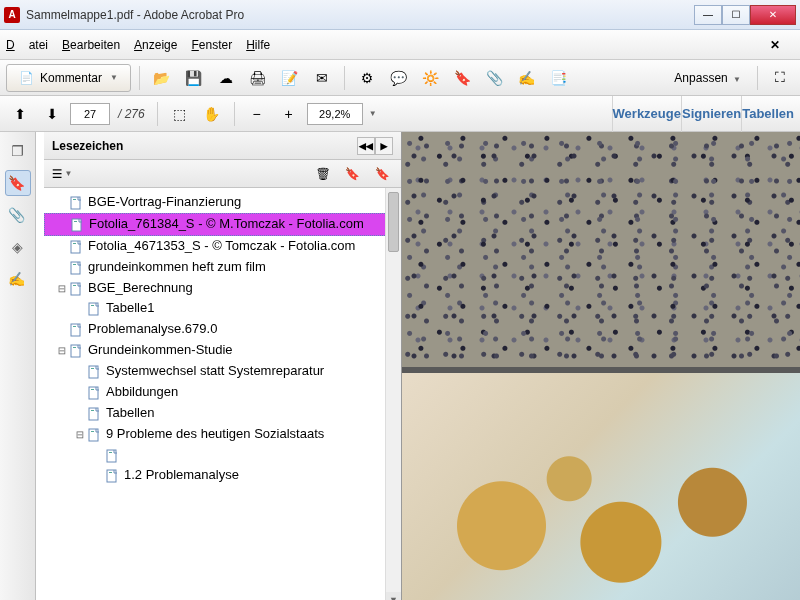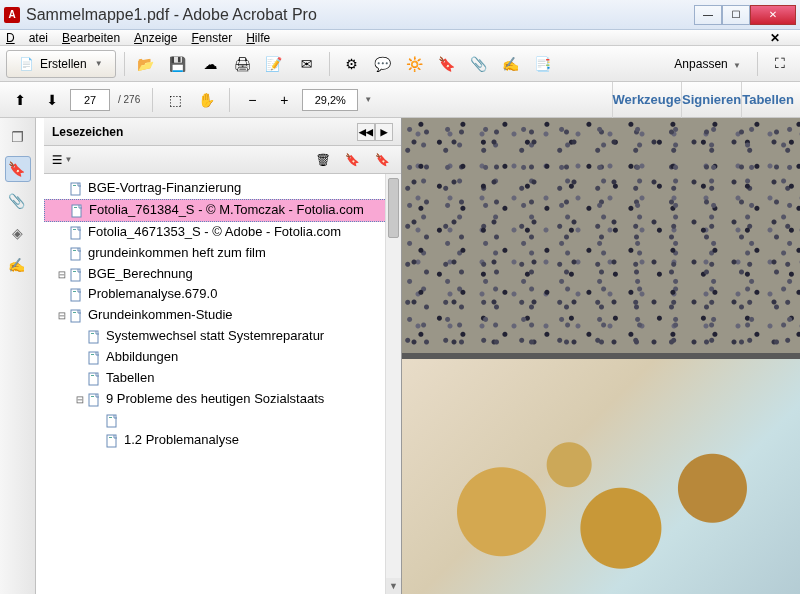--- a/index.html
+++ b/index.html
@@ -1,35 +1,35 @@
 <!DOCTYPE html>
 <html><head>
 <meta charset="utf-8">
 <style>
 * { margin: 0; padding: 0; box-sizing: border-box; font-family: "Segoe UI", Tahoma, sans-serif; }
 body { width: 800px; height: 600px; overflow: hidden; background: #fff; }
 
 .titlebar { height: 30px; background: linear-gradient(#f0f4fa,#dce6f4); display: flex; align-items: center; padding: 0 4px; border-bottom: 1px solid #b8c8dc; }
 .titlebar .acro-icon { width: 16px; height: 16px; background: #b00; border-radius: 2px; margin-right: 6px; display:inline-flex;align-items:center;justify-content:center;color:#fff;font-size:10px;font-weight:bold; }
-.titlebar .title { font-size: 16px; color: #333; flex: 1; }
+.titlebar .title { font-size: 12px; color: #333; flex: 1; }
 .winbtns { display: flex; gap: 0; }
 .winbtn { width: 28px; height: 20px; border: 1px solid #9cb0cc; background: linear-gradient(#f6f9fd,#e5edf7); font-size: 10px; display:flex;align-items:center;justify-content:center; cursor:pointer; }
 .winbtn.close { background: linear-gradient(#e68,#c23); color:#fff; width:46px; border-color:#a33; }
 
-.menubar { height: 16px; background: linear-gradient(#fdfdfd,#ececec); border-bottom: 1px solid #ccc; display: flex; align-items: center; padding: 0 6px; font-size: 12px; position:relative; }
+.menubar { height: 30px; background: linear-gradient(#fdfdfd,#ececec); border-bottom: 1px solid #ccc; display: flex; align-items: center; padding: 0 6px; font-size: 12px; position:relative; }
 .menubar span { margin-right: 14px; cursor: pointer; }
 .menubar span u { text-decoration: underline; }
 .menubar .closex { position:absolute; right:6px; font-weight:bold; cursor:pointer; }
 
 .toolbar1, .toolbar2 { height: 36px; background: linear-gradient(#fdfdfd,#e9e9e9); border-bottom: 1px solid #c8c8c8; display:flex; align-items:center; padding: 0 6px; gap:4px; }
 .tbtn { width: 28px; height: 28px; border: 1px solid transparent; border-radius:3px; display:flex;align-items:center;justify-content:center; cursor:pointer; font-size:14px; }
 .tbtn-wide { width:auto; padding:0 12px; height:28px; border:1px solid #b8b8b8; border-radius:3px; background:linear-gradient(#fff,#ece8e0); display:flex;align-items:center;gap:6px; cursor:pointer; font-size:12px; }
 .sep { width:1px; height:24px; background:#ccc; margin:0 4px; }
 .pagebox { width:40px; height:22px; border:1px solid #aaa; text-align:center; font-size:11px; }
-.pagecount { font-size:10px; color:#444; margin:0 4px; }
+.pagecount { font-size:12px; color:#444; margin:0 4px;font-style:italic; }
 .zoombox { width:56px; height:22px; border:1px solid #aaa; font-size:11px; text-align:center; }
 .rightlinks { margin-left:auto; display:flex; gap:0; }
 .rightlink { padding:0 0; height:36px; display:flex; align-items:center; font-size:13px; font-weight:bold; color:#3a6ea8; border-left:1px solid #d4d4d4; cursor:pointer; }
 .anpassen { margin-left:auto; font-size:12px; padding:0 8px; cursor:pointer; }
 .drop { font-size:8px; color:#666; margin-left:2px; }
 
 .body { display:flex; height: calc(600px - 30px - 22px - 36px - 36px); }
 .navrail { width:36px; background:linear-gradient(90deg,#f6f6f6,#e6e6e6); border-right:1px solid #c0c0c0; display:flex; flex-direction:column; align-items:center; padding-top:6px; gap:6px; }
 .navrail .railbtn { width:26px; height:26px; border:1px solid transparent; border-radius:3px; display:flex;align-items:center;justify-content:center; cursor:pointer; font-size:14px; color:#666; }
 .navrail .railbtn.active { background:#cddff2; border-color:#8dacd0; color:#2a5c9a; }
@@ -40,21 +40,21 @@
 .bmhead .navarrows div { width:18px; height:18px; border:1px solid #bbb; background:#f4f4f4; font-size:9px; display:flex;align-items:center;justify-content:center; cursor:pointer; }
 .bmtool { height:28px; background:linear-gradient(#f6f6f6,#e7e7e7); border-bottom:1px solid #c4c4c4; display:flex; align-items:center; padding:0 6px; gap:6px; }
 .bmtool .tbtn { width:24px; height:22px; font-size:12px; }
 .bmtool .spacer { flex:1; }
 .bmtree { flex:1; overflow:auto; font-size:13px; padding:4px 0; position:relative; }
 .bmnode { display:flex; align-items:flex-start; padding:2px 4px 2px 0; cursor:pointer; }
 .bmnode .exp { width:12px; font-size:10px; color:#666; text-align:center; flex-shrink:0; margin-top:3px; }
 .bmnode .bmicon { width:14px; height:14px; margin:2px 4px 0 2px; flex-shrink:0; }
 .bmnode .bmicon svg { width:14px; height:14px; }
 .bmnode .lbl { line-height:1.3; }
-.bmnode.sel { background:#f9a8d4; border:1px dotted #5a89bf; }
+.bmnode.sel { background:#d946ef; border:1px dotted #5a89bf; }
 .ind0 { padding-left: 12px; }
 .ind1 { padding-left: 30px; }
 .ind2 { padding-left: 48px; }
 .scrollbar { position:absolute; right:0; top:0; width:16px; height:100%; background:#f0f0f0; border-left:1px solid #ddd; }
 .scrollbar .thumb { position:absolute; left:2px; right:2px; top:4px; height:60px; background:#c8c8c8; border:1px solid #aaa; border-radius:2px; }
 .scrollbar .arr { position:absolute; left:0; right:0; height:16px; background:#e8e8e8; font-size:9px; text-align:center; line-height:16px; color:#666; }
 .scrollbar .arr.down { bottom:0; }
 
 .docview { flex:1; background:#595959; display:flex; flex-direction:column; gap:6px; padding:0; overflow:hidden; }
 .docimg { flex:1; background:#888; position:relative; overflow:hidden; }
@@ -92,21 +92,21 @@
   <span><u>B</u>earbeiten</span>
   <span><u>A</u>nzeige</span>
   <span><u>F</u>enster</span>
   <span><u>H</u>ilfe</span>
   <span class="closex">✕</span>
 </div>
 
 <div class="toolbar1">
   <div class="tbtn-wide">
     <span>📄</span>
-    <span>Erstellen</span>
+    <span>Kommentar</span>
     <span class="drop">▼</span>
   </div>
   <div class="sep"></div>
   <div class="tbtn">📂</div>
   <div class="tbtn">💾</div>
   <div class="tbtn">☁</div>
   <div class="tbtn">🖨</div>
   <div class="tbtn">📝</div>
   <div class="tbtn">✉</div>
   <div class="sep"></div>
@@ -187,39 +187,48 @@
             </svg></span>
           <span class="lbl">Fotolia_761384_S - © M.Tomczak - Fotolia.com</span>
         </div>
         <div class="bmnode ind0">
           <span class="exp"></span>
           <span class="bmicon"><svg viewBox="0 0 14 14">
               <rect x="1" y="1" width="9" height="12" fill="#fff" stroke="#6a8cb8"></rect>
               <path d="M8 1 L8 4 L11 4" fill="none" stroke="#6a8cb8"></path>
               <rect x="3" y="3" width="3" height="1" fill="#5a9"></rect>
             </svg></span>
-          <span class="lbl">Fotolia_4671353_S - © Adobe - Fotolia.com</span>
+          <span class="lbl">Fotolia_4671353_S - © Tomczak - Fotolia.com</span>
         </div>
         <div class="bmnode ind0">
           <span class="exp"></span>
           <span class="bmicon"><svg viewBox="0 0 14 14">
               <rect x="1" y="1" width="9" height="12" fill="#fff" stroke="#6a8cb8"></rect>
               <path d="M8 1 L8 4 L11 4" fill="none" stroke="#6a8cb8"></path>
               <rect x="3" y="3" width="3" height="1" fill="#5a9"></rect>
             </svg></span>
           <span class="lbl">grundeinkommen heft zum film</span>
         </div>
         <div class="bmnode ind0">
           <span class="exp">⊟</span>
           <span class="bmicon"><svg viewBox="0 0 14 14">
               <rect x="1" y="1" width="9" height="12" fill="#fff" stroke="#6a8cb8"></rect>
               <path d="M8 1 L8 4 L11 4" fill="none" stroke="#6a8cb8"></path>
               <rect x="3" y="3" width="3" height="1" fill="#5a9"></rect>
             </svg></span>
           <span class="lbl">BGE_Berechnung</span>
+        </div>
+        <div class="bmnode ind1">
+          <span class="exp"></span>
+          <span class="bmicon"><svg viewBox="0 0 14 14">
+              <rect x="1" y="1" width="9" height="12" fill="#fff" stroke="#6a8cb8"></rect>
+              <path d="M8 1 L8 4 L11 4" fill="none" stroke="#6a8cb8"></path>
+              <rect x="3" y="3" width="3" height="1" fill="#5a9"></rect>
+            </svg></span>
+          <span class="lbl">Tabelle1</span>
         </div>
         <div class="bmnode ind0">
           <span class="exp"></span>
           <span class="bmicon"><svg viewBox="0 0 14 14">
               <rect x="1" y="1" width="9" height="12" fill="#fff" stroke="#6a8cb8"></rect>
               <path d="M8 1 L8 4 L11 4" fill="none" stroke="#6a8cb8"></path>
               <rect x="3" y="3" width="3" height="1" fill="#5a9"></rect>
             </svg></span>
           <span class="lbl">Problemanalyse.679.0</span>
         </div>

